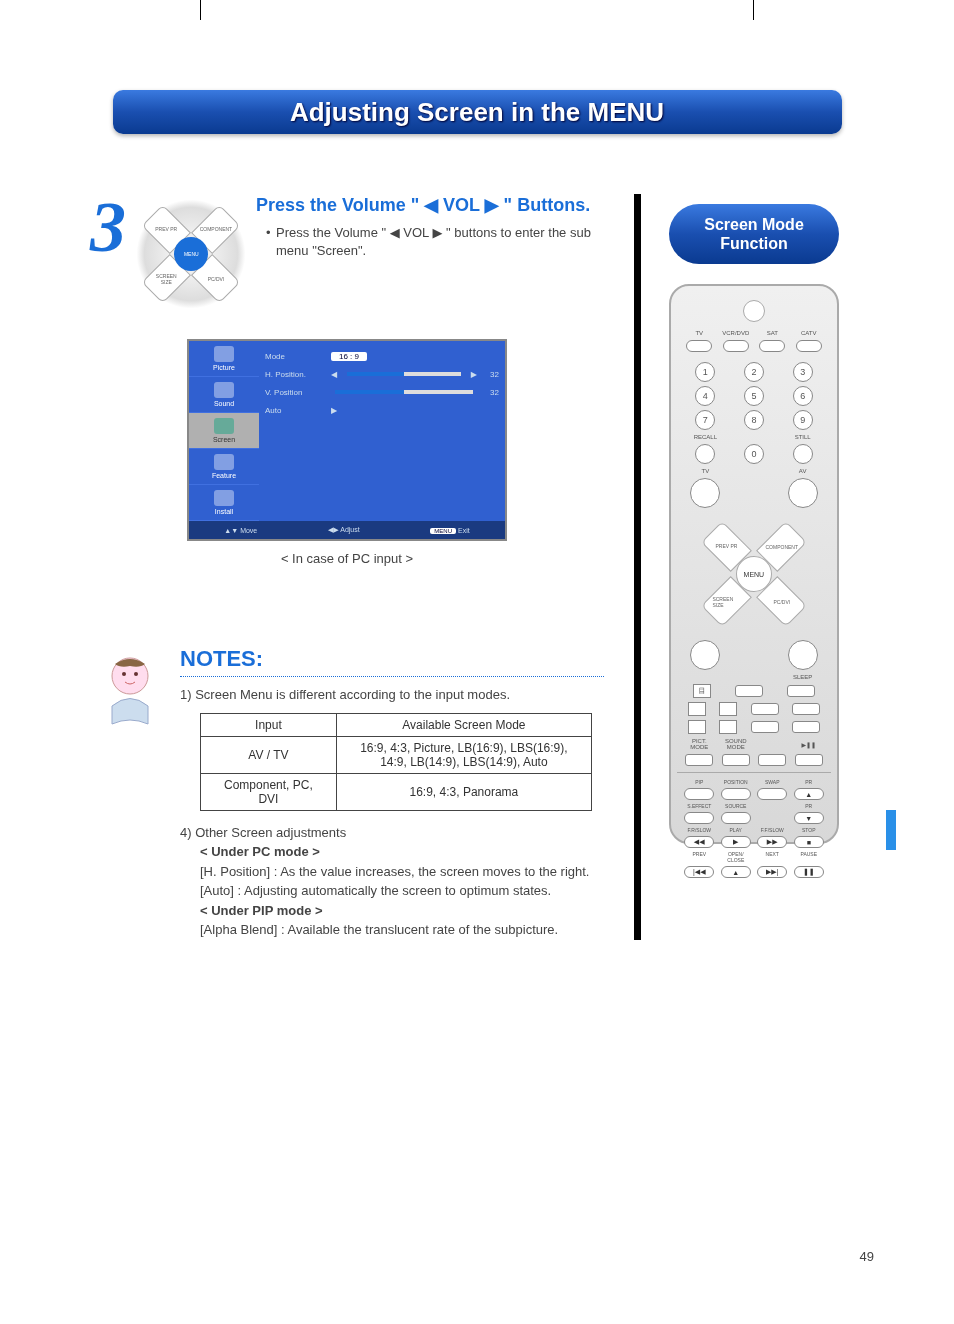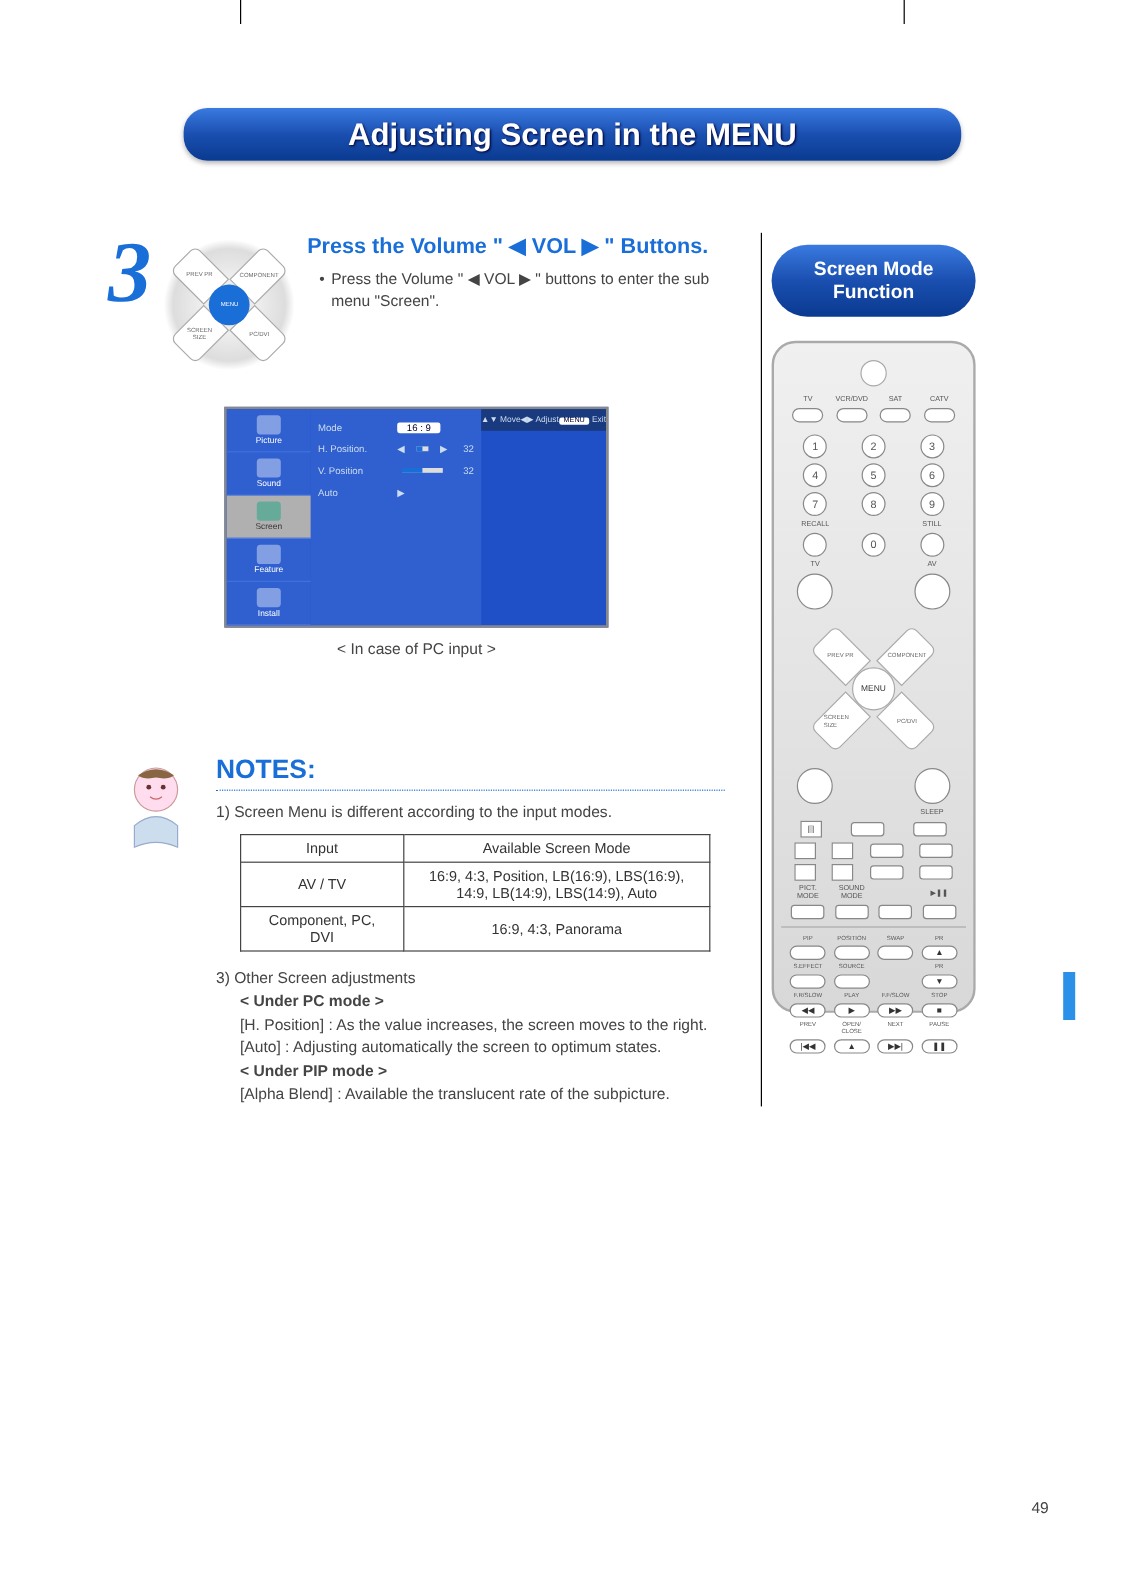--- a/index.html
+++ b/index.html
@@ -1,24 +1,24 @@
 <!DOCTYPE html>
 <html><head>
 <meta charset="utf-8">
 <style>
   *{box-sizing:border-box;margin:0;padding:0}
   body{font-family:"Myriad Pro",Arial,sans-serif;background:#fff;width:954px;height:1324px;position:relative;color:#333}
   .page{position:relative;width:954px;height:1324px;padding:40px 60px}
   .crop-tl-v{position:absolute;top:0;left:200px;width:1px;height:20px;background:#000}
   .crop-tr-v{position:absolute;top:0;right:200px;width:1px;height:20px;background:#000}
-  .title-bar{margin:50px auto 60px;width:648px;height:44px;background:linear-gradient(to bottom,#3a7ae0 0%,#1a4fb0 50%,#0a3a90 100%);border-radius:20px;display:flex;align-items:center;justify-content:center;box-shadow:0 2px 4px rgba(0,0,0,.3)}
+  .title-bar{margin:50px auto 60px;width:729px;height:44px;background:linear-gradient(to bottom,#3a7ae0 0%,#1a4fb0 50%,#0a3a90 100%);border-radius:10px;display:flex;align-items:center;justify-content:center;box-shadow:0 2px 4px rgba(0,0,0,.3)}
   .title-bar span{color:#fff;font-size:26px;font-weight:bold;text-shadow:1px 1px 2px #003}
   .content-area{display:flex;gap:30px;padding:0 30px}
   .left-col{flex:1}
-  .right-col{width:230px;border-left:1px solid #000000;padding-left:8px;padding-top:10px}
+  .right-col{width:230px;border-left:7px solid #000000;padding-left:28px;padding-top:10px}
   .step-row{display:flex;align-items:flex-start;gap:10px}
   .step-num{font-family:Georgia,serif;font-style:italic;font-size:72px;color:#1a6ed8;font-weight:bold;line-height:.8;margin-top:5px}
   .step-body{flex:1}
   .step-heading{font-size:18px;font-weight:bold;color:#1a6ed8;margin-bottom:8px}
   .dpad{width:110px;height:110px;margin-top:5px}
   .dpad-shape{position:relative;width:110px;height:110px}
   .dpad-bg{position:absolute;inset:0;border-radius:50%;background:radial-gradient(circle,#eee 30%,#ddd 60%,transparent 70%)}
   .dpad-arm{position:absolute;background:#fff;border:1px solid #aaa;display:flex;align-items:center;justify-content:center;font-size:5px;color:#666;text-align:center}
   .dpad-up{top:0;left:40px;width:30px;height:40px;border-radius:6px 6px 0 0}
   .dpad-down{bottom:0;left:40px;width:30px;height:40px;border-radius:0 0 6px 6px}
@@ -126,21 +126,21 @@
 
         <div class="step-body">
           <div class="step-heading">Press the Volume "  ◀ VOL ▶  " Buttons.</div>
           <ul class="bullets">
             <li>Press the Volume " ◀ VOL ▶ " buttons to enter the sub menu "Screen".</li>
           </ul>
         </div>
       </div>
 
       <div class="screen-cap">
-        <div style="display:flex;flex-direction:row;width:100%">
+        <div style="display:flex;flex-direction:column;width:100%">
           <div style="display:flex;flex:1">
             <div class="sc-side">
               <div class="sc-item">
                   <div class="sc-icon"></div>
                   <span>Picture</span>
                 </div>
               <div class="sc-item">
                   <div class="sc-icon"></div>
                   <span>Sound</span>
                 </div>
@@ -206,29 +206,29 @@
           <div class="dotted"></div>
           <div class="note-text">1)  Screen Menu is different according to the input modes.</div>
           <table class="mode-table">
             <tbody>
                 <tr>
                   <th>Input</th>
                   <th>Available Screen Mode</th>
                 </tr>
             <tr>
                   <td>AV / TV</td>
-                  <td style="max-width:260px">16:9, 4:3, Position, LB(16:9), LBS(16:9), 14:9, LB(14:9), LBS(14:9), Auto</td>
+                  <td style="max-width:260px">16:9, 4:3, Picture, LB(16:9), LBS(16:9), 14:9, LB(14:9), LBS(14:9), Auto</td>
                 </tr>
             <tr>
                   <td>Component, PC, DVI</td>
                   <td>16:9, 4:3, Panorama</td>
                 </tr>
           </tbody>
             </table>
-          <div class="note-text">3) Other Screen adjustments</div>
+          <div class="note-text">4) Other Screen adjustments</div>
           <div class="note-text indent">
             <div class="sub-h">&lt; Under PC mode &gt;</div>
             <div style="padding-left:0;text-indent:-72px;margin-left:72px">[H. Position] : As the value increases, the screen moves to the right.</div>
             <div>[Auto] : Adjusting automatically the screen to optimum states.</div>
             <div class="sub-h">&lt; Under PIP mode &gt;</div>
             <div>[Alpha Blend] : Available the translucent rate of the subpicture.</div>
           </div>
         </div>
       </div>
     </div>

